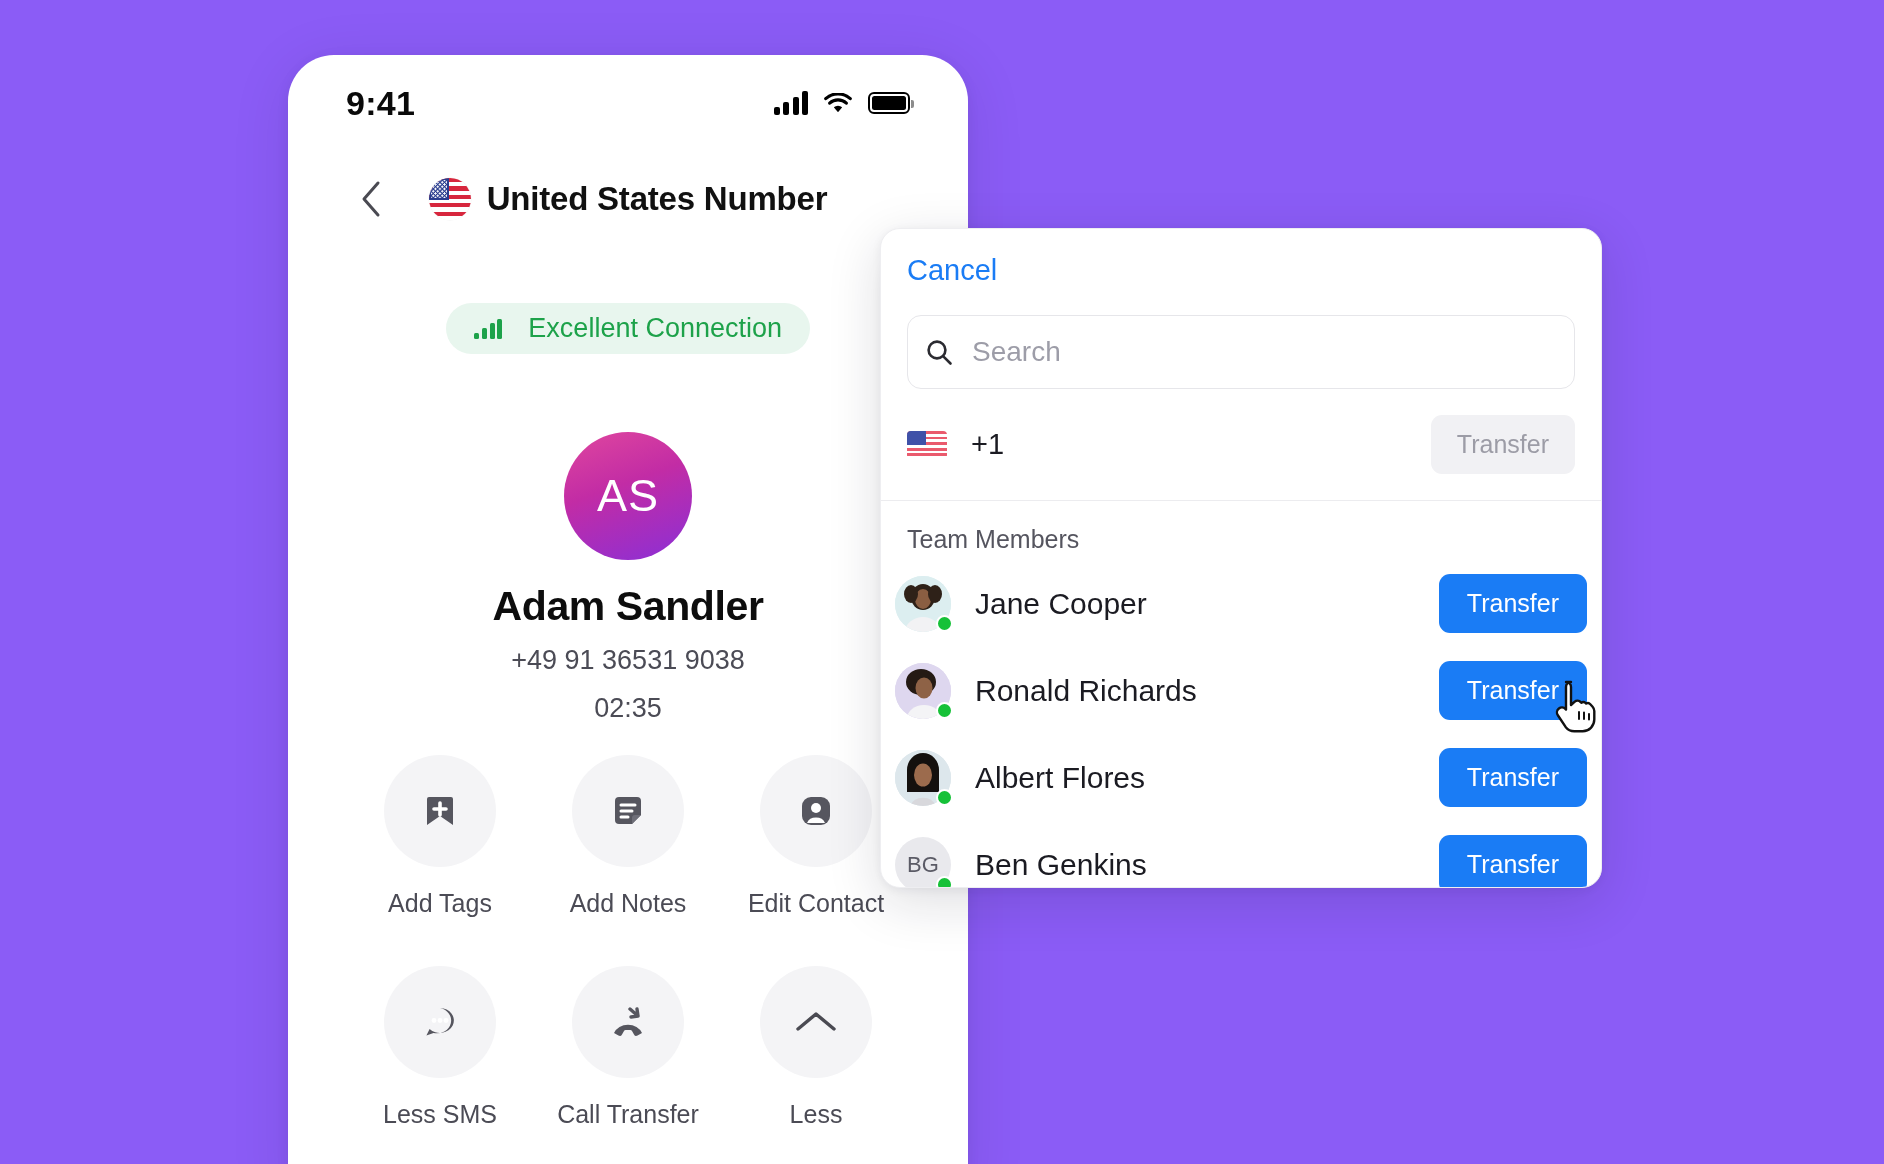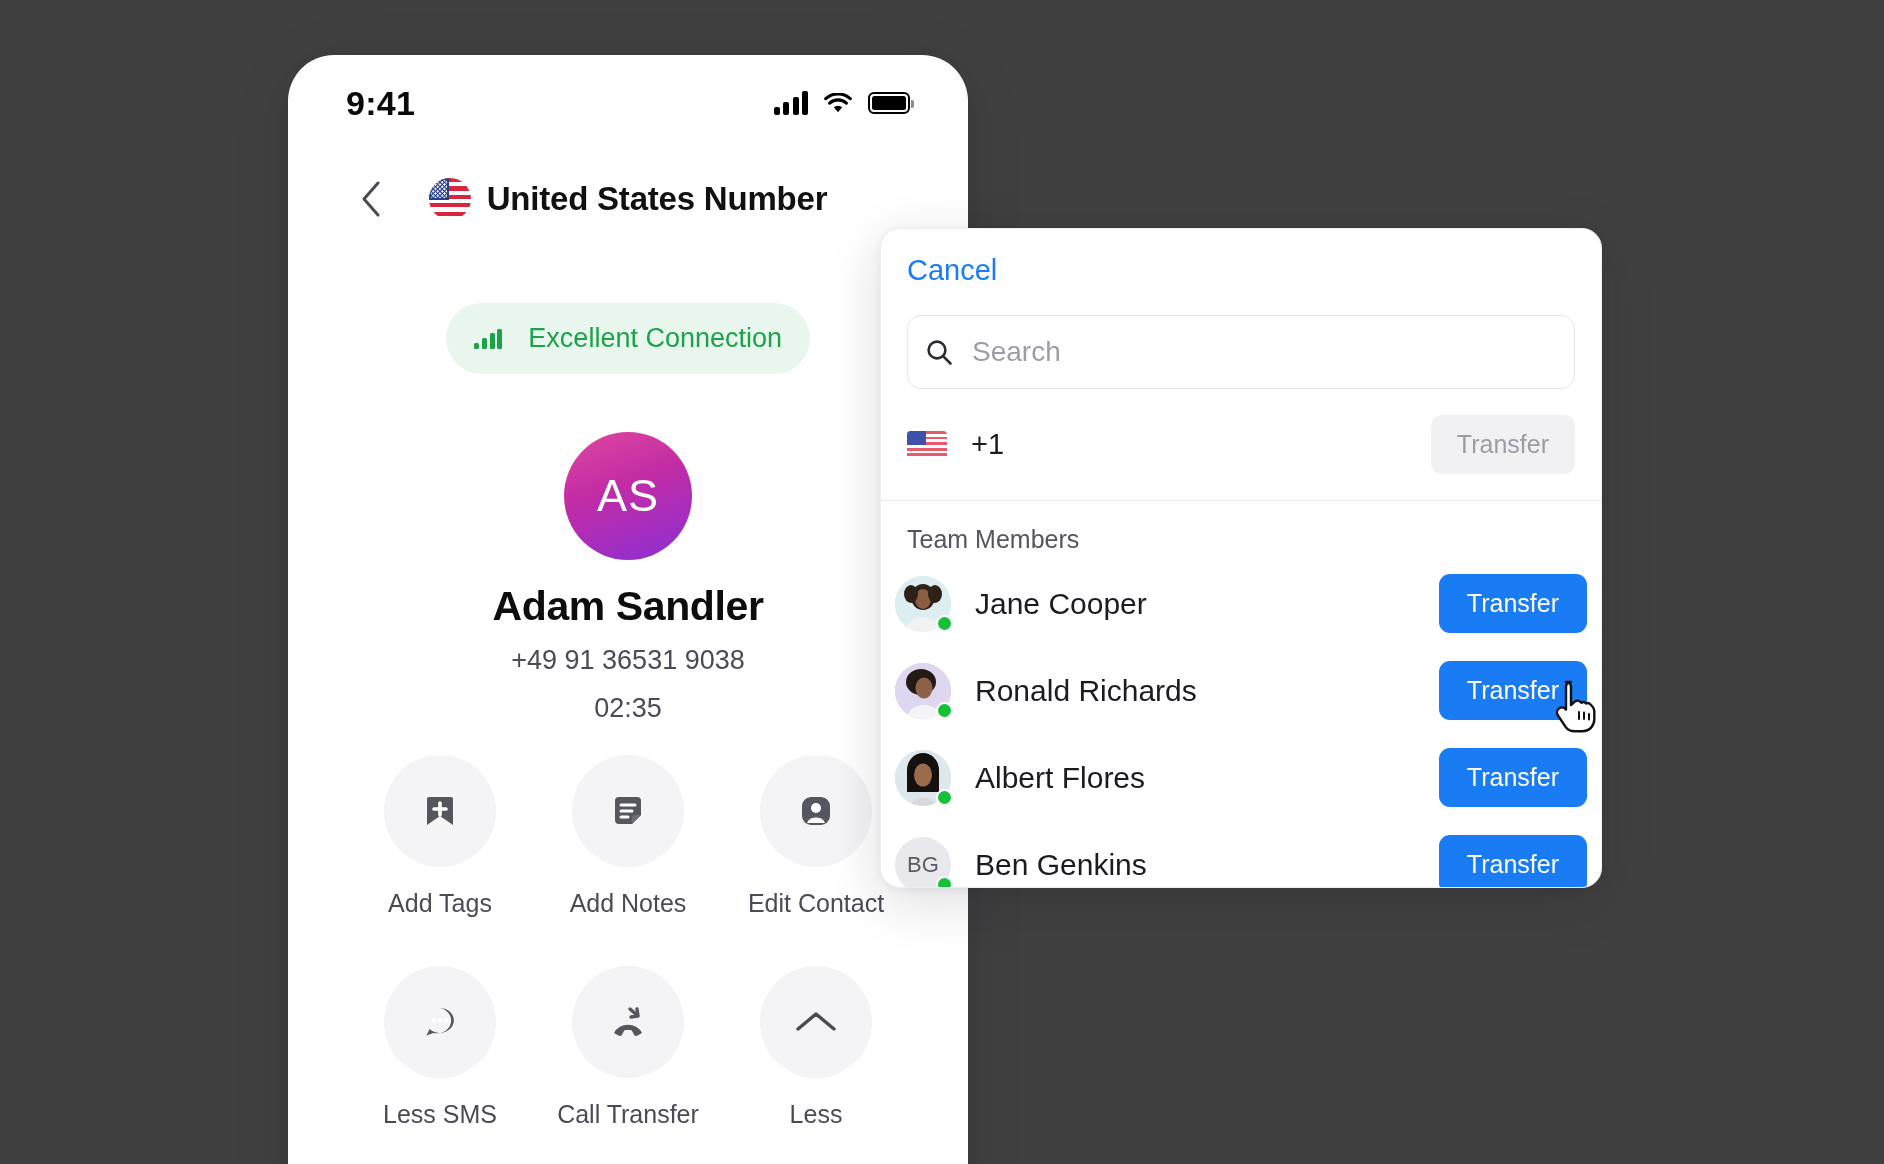--- a/index.html
+++ b/index.html
@@ -2,21 +2,21 @@
 <html><head>
 <meta charset="utf-8">
 <style>
   * { box-sizing: border-box; margin: 0; padding: 0; }
   html, body {
     width: 1884px; height: 1164px;
     background: #ffffff;
     font-family: "Liberation Sans", sans-serif;
     overflow: hidden;
   }
-  .stage { position: relative; width: 1884px; height: 1164px; background: #404040; }
+  .stage { position: relative; width: 1884px; height: 1164px; background: #8b5cf6; }
 
   
   .phone {
     position: absolute; left: 288px; top: 55px;
     width: 680px; height: 1140px;
     background: #ffffff;
     border-radius: 46px 46px 0 0;
     box-shadow: 0 10px 60px rgba(20,20,43,0.10), 0 2px 14px rgba(20,20,43,0.05);
     overflow: hidden;
   }
@@ -75,21 +75,21 @@
       radial-gradient(circle, #fff 0.9px, transparent 1.1px),
       radial-gradient(circle, #fff 0.9px, transparent 1.1px);
     background-size: 4.5px 4.5px, 4.5px 4.5px;
     background-position: 0 0, 2.2px 2.2px;
   }
 
   
   .conn-wrap { position: absolute; top: 248px; width: 100%; display: flex; justify-content: center; }
   .conn-chip {
     display: inline-flex; align-items: center; gap: 26px;
-    background: #e8f6ee; border-radius: 999px; padding: 20px 28px;
+    background: #e8f6ee; border-radius: 999px; padding: 10px 28px;
   }
   .conn-chip .bars { display: flex; align-items: flex-end; gap: 2.8px; height: 20px; }
   .conn-chip .bars i { display: block; width: 5px; background: #1da24a; border-radius: 1.5px; }
   .conn-chip .bars i:nth-child(1) { height: 6px; }
   .conn-chip .bars i:nth-child(2) { height: 11px; }
   .conn-chip .bars i:nth-child(3) { height: 15.5px; }
   .conn-chip .bars i:nth-child(4) { height: 20px; }
   .conn-text { font-size: 27px; color: #1da24a; font-weight: 400; }
 
   

